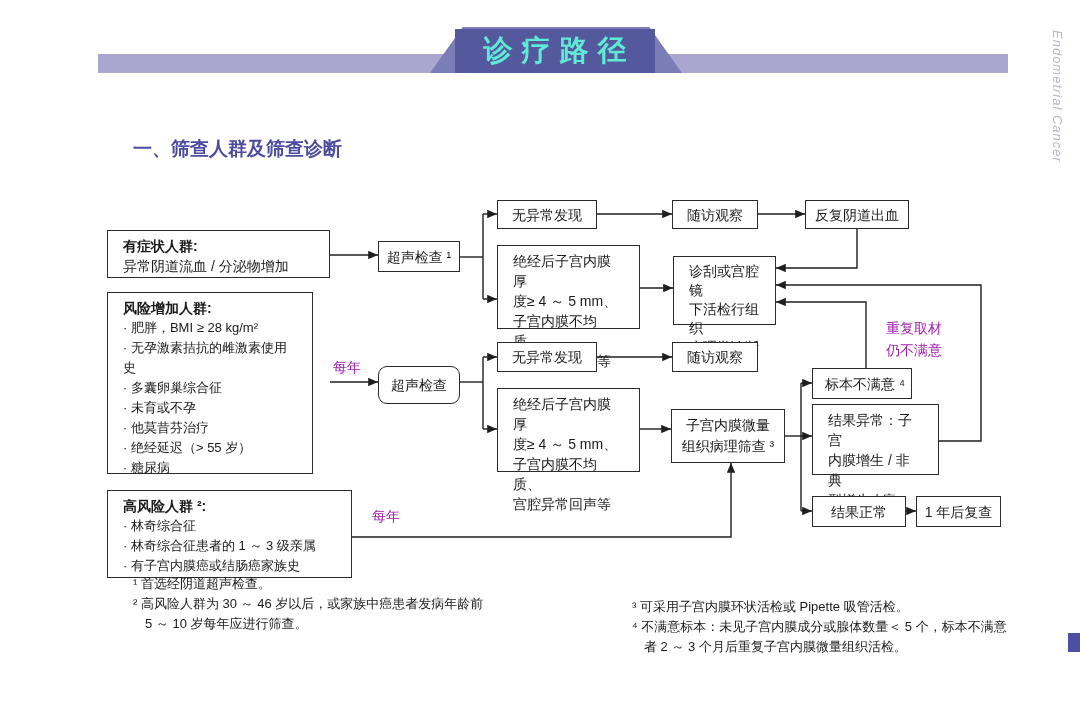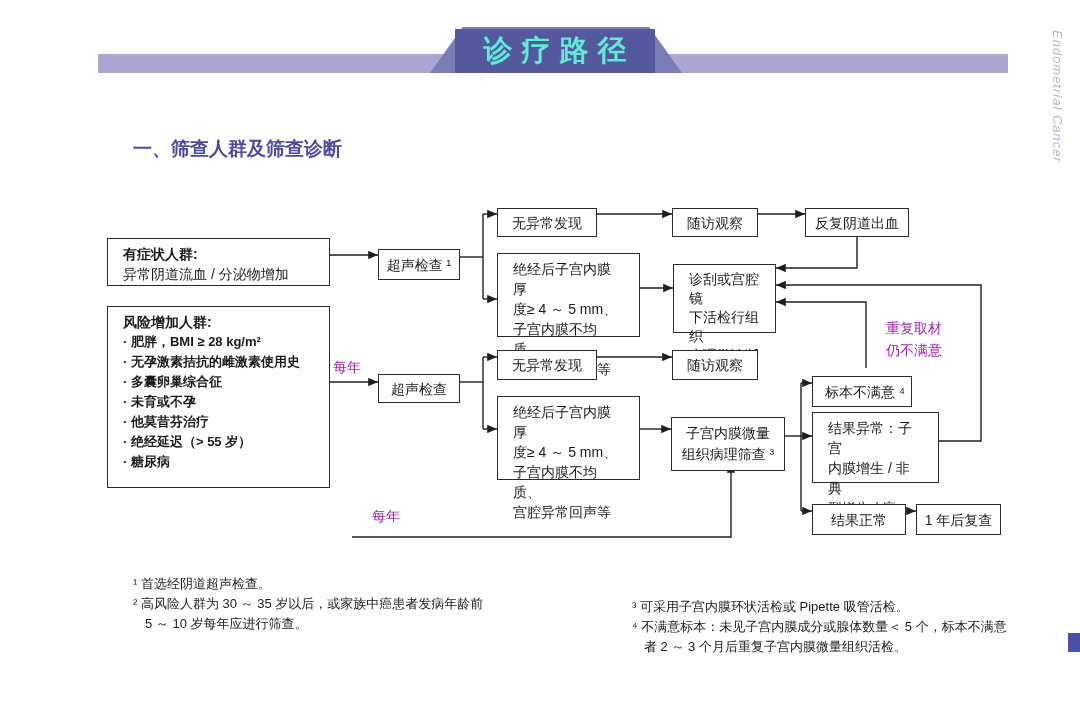--- a/index.html
+++ b/index.html
@@ -15,26 +15,26 @@
     display:flex;align-items:center;justify-content:center;}
   .banner-box span{color:#5eead4;font-family:"Liberation Serif","DejaVu Serif",serif;
     font-weight:bold;font-size:29px;letter-spacing:9px;text-indent:9px;}
   .side-text{position:absolute;left:1050px;top:30px;height:160px;
     writing-mode:vertical-rl;font-style:italic;font-size:13px;letter-spacing:1px;color:#b7b4ca;}
   .corner-square{position:absolute;left:1068px;top:633px;width:12px;height:19px;background:#4c50a4;}
   
   .section-title{position:absolute;left:133px;top:136px;font-size:19px;font-weight:bold;color:#4c4b9f;}
   
   .fbox{position:absolute;border:1.5px solid #2b2b2b;background:#fff;box-sizing:border-box;
-    font-size:14px;line-height:20px;color:#1a1a1a;margin-top:8px;}
+    font-size:14px;line-height:20px;color:#1a1a1a;}
   .center{display:flex;align-items:center;justify-content:center;text-align:center;}
   .pad{padding:5px 15px;}
   .multiline{white-space:pre-line;}
   .fbox .btitle{font-weight:bold;font-size:14px;}
-  .items div{font-size:13px;line-height:20px;font-weight:bold;}
+  .items div{font-size:13px;line-height:20px;}
   .lbl{position:absolute;font-size:14px;color:#a21caf;}
   
   .footnotes{position:absolute;font-size:13px;line-height:20px;color:#1a1a1a;}
   .fn-cont{padding-left:12px;}
   svg.connectors{position:absolute;left:0;top:0;pointer-events:none;}
 </style>
 </head>
 <body>
 
 <div class="page">
@@ -95,58 +95,66 @@
   <div class="fbox center" style="left:672px;top:200px;width:86px;height:29px;">随访观察</div>
   <div class="fbox center" style="left:805px;top:200px;width:104px;height:29px;">反复阴道出血</div>
   <div class="fbox pad multiline" style="left:497px;top:245px;width:143px;height:84px;">绝经后子宫内膜厚
 度≥ 4 ～ 5 mm、
 子宫内膜不均质、
 宫腔异常回声等</div>
   <div class="fbox pad multiline" style="left:673px;top:256px;width:103px;height:69px;line-height:19px;">诊刮或宫腔镜
 下活检行组织
 病理学诊断</div>
 
-  <div class="fbox pad" style="left:107px;top:298px;width:223px;height:182px;">
+  <div class="fbox pad" style="left:107px;top:292px;width:206px;height:182px;">
     <div class="btitle">风险增加人群:</div>
     <div class="items">
         <div>· 肥胖，BMI ≥ 28 kg/m²</div>
         <div>· 无孕激素拮抗的雌激素使用史</div>
         <div>· 多囊卵巢综合征</div>
         <div>· 未育或不孕</div>
         <div>· 他莫昔芬治疗</div>
         <div>· 绝经延迟（&gt; 55 岁）</div>
         <div>· 糖尿病</div>
       </div>
   </div>
-  <div class="fbox center" style="left:378px;top:366px;width:82px;height:29px;">超声检查</div>
+  <div class="fbox center" style="left:378px;top:366px;width:82px;height:38px;border-radius:9px;">超声检查</div>
   <div class="fbox center" style="left:497px;top:342px;width:100px;height:30px;">无异常发现</div>
   <div class="fbox center" style="left:672px;top:342px;width:86px;height:30px;">随访观察</div>
   <div class="fbox pad multiline" style="left:497px;top:388px;width:143px;height:84px;">绝经后子宫内膜厚
 度≥ 4 ～ 5 mm、
 子宫内膜不均质、
 宫腔异常回声等</div>
   <div class="fbox center multiline" style="left:671px;top:409px;width:114px;height:54px;line-height:21px;">子宫内膜微量
 组织病理筛查 ³</div>
 
+  <div class="fbox pad" style="left:107px;top:490px;width:245px;height:88px;">
+    <div class="btitle">高风险人群 ²:</div>
+    <div class="items">
+        <div>· 林奇综合征</div>
+        <div>· 林奇综合征患者的 1 ～ 3 级亲属</div>
+        <div>· 有子宫内膜癌或结肠癌家族史</div>
+      </div>
+  </div>
 
   <div class="fbox" style="left:812px;top:368px;width:100px;height:31px;display:flex;align-items:center;padding-left:12px;box-sizing:border-box;">标本不满意 ⁴</div>
   <div class="fbox pad multiline" style="left:812px;top:404px;width:127px;height:71px;">结果异常：子宫
 内膜增生 / 非典
 型增生 / 癌</div>
   <div class="fbox center" style="left:812px;top:496px;width:94px;height:31px;">结果正常</div>
   <div class="fbox center" style="left:916px;top:496px;width:85px;height:31px;">1 年后复查</div>
 
   <div class="lbl" style="left:333px;top:359px;">每年</div>
   <div class="lbl" style="left:372px;top:508px;">每年</div>
   <div class="lbl multiline" style="left:886px;top:317px;line-height:22px;">重复取材
 仍不满意</div>
 
   <div class="footnotes" style="left:133px;top:574px;width:450px;">
     <div>¹ 首选经阴道超声检查。</div>
-    <div>² 高风险人群为 30 ～ 35 岁以后，或家族中癌患者发病年龄前</div>
+    <div>² 高风险人群为 30 ～ 46 岁以后，或家族中癌患者发病年龄前</div>
     <div class="fn-cont">5 ～ 10 岁每年应进行筛查。</div>
   </div>
   <div class="footnotes" style="left:597px;top:597px;width:440px;margin-left:35px;">
     <div>³ 可采用子宫内膜环状活检或 Pipette 吸管活检。</div>
     <div>⁴ 不满意标本：未见子宫内膜成分或腺体数量＜ 5 个，标本不满意</div>
     <div class="fn-cont">者 2 ～ 3 个月后重复子宫内膜微量组织活检。</div>
   </div>
 
 </div>
 

